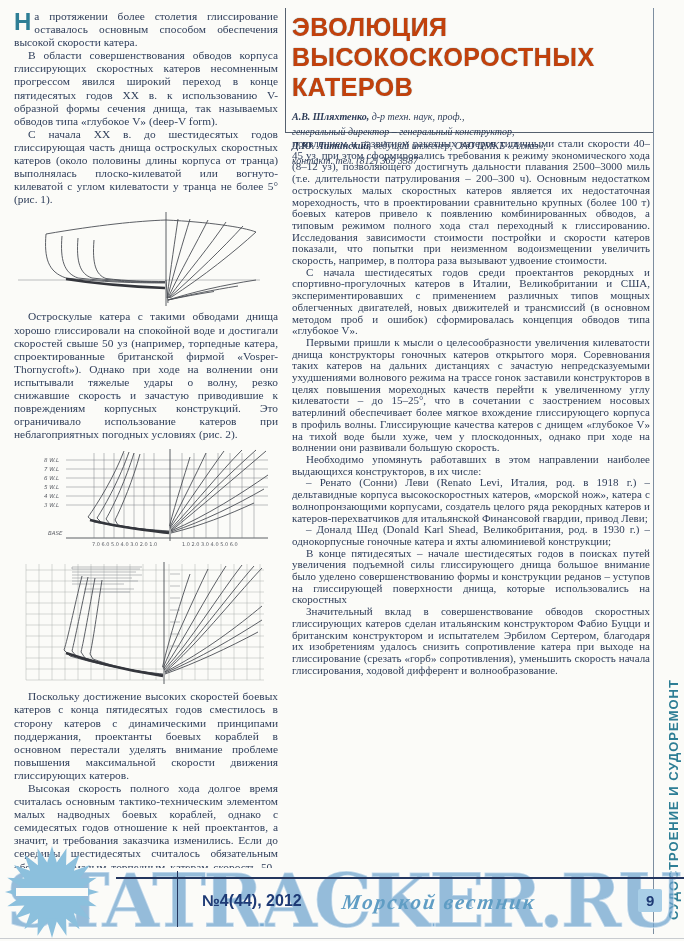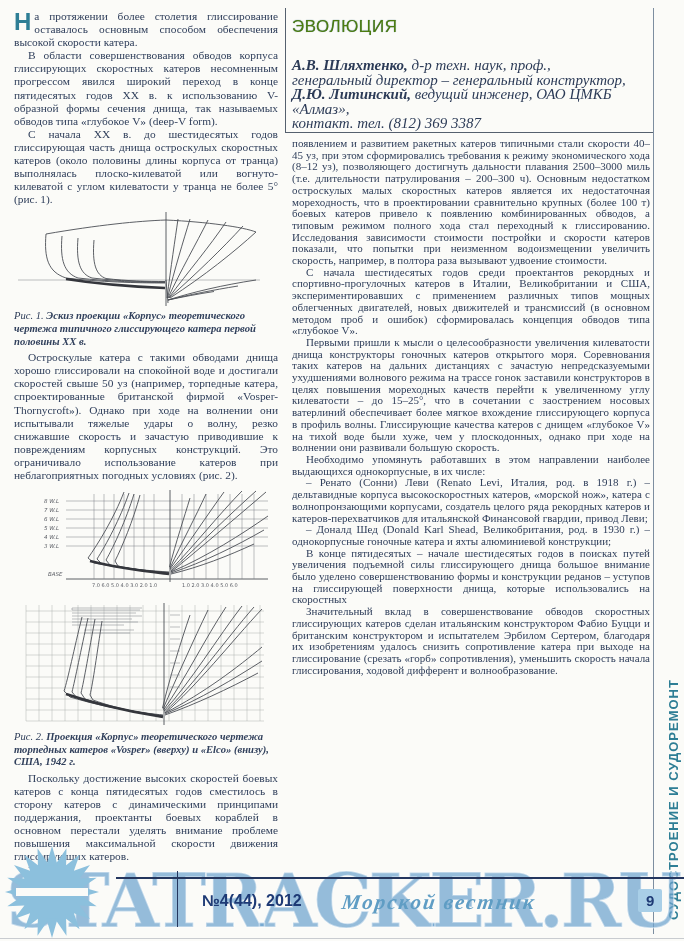--- a/index.html
+++ b/index.html
@@ -3,24 +3,24 @@
 <meta charset="utf-8">
 <style>
   html,body{margin:0;padding:0;background:#e8e8e6;}
   .page{
     position:relative;width:684px;height:941px;margin:0 auto;
     background:#fbfbf8;overflow:hidden;
     font-family:"Liberation Serif",serif;color:#31405c;
   }
   
   .header{position:absolute;left:292px;top:12px;width:362px;z-index:10;}
-  .title{font-family:"Liberation Sans",sans-serif;font-weight:normal;color:#4d7c0f;
-    font-size:17px;line-height:30px;letter-spacing:.5px;
+  .title{font-family:"Liberation Sans",sans-serif;font-weight:bold;color:#c2410c;
+    font-size:25px;line-height:30px;letter-spacing:.5px;
     text-shadow:1px 1px 0 rgba(255,255,255,.6),0 0 1px #1f5c6e;}
-  .authors{margin-top:16px;font-style:italic;font-size:15px;line-height:14.5px;color:#2c3b57;}
+  .authors{margin-top:8px;font-style:italic;font-size:10px;line-height:14.5px;color:#2c3b57;}
   .authors b{font-style:italic;}
   .vrule{position:absolute;left:285px;top:8px;width:1px;height:124px;background:#55606e;z-index:10;}
   .hrule{position:absolute;left:285px;top:132px;width:368px;height:1px;background:#55606e;z-index:10;}
   .right-edge-line{position:absolute;left:653px;top:8px;width:1px;height:926px;background:#7d8ea0;z-index:5;}
   
   .leftcol{position:absolute;left:14px;top:10px;width:264px;height:858px;overflow:hidden;z-index:10;}
   .rightcol{position:absolute;left:292px;top:138px;width:358px;height:734px;overflow:hidden;z-index:10;}
   .leftcol p{margin:0;font-size:11.4px;line-height:13.1px;text-align:justify;text-indent:14px;}
   .rightcol p{margin:0;font-size:11px;line-height:11.7px;text-align:justify;text-indent:14px;}
   p.noindent{text-indent:0;}
@@ -66,20 +66,21 @@
 
 <div class="page">
 
   <div class="vrule"></div>
   <div class="hrule"></div>
   <div class="right-edge-line"></div>
 
   <div class="header">
     <div class="title">
       <div>ЭВОЛЮЦИЯ</div>
+      <div>ВЫСОКОСКОРОСТНЫХ КАТЕРОВ</div>
     </div>
     <div class="authors">
       <div><b>А.В. Шляхтенко,</b><span> д-р техн. наук, проф.,</span></div>
       <div>генеральный директор – генеральный конструктор,</div>
       <div><b>Д.Ю. Литинский,</b><span> ведущий инженер, ОАО ЦМКБ «Алмаз»,</span></div>
       <div>контакт. тел. (812) 369 3387</div>
     </div>
   </div>
 
   <div class="leftcol">
@@ -103,21 +104,20 @@
         <path class="dwg" d="M212,12 C196,36 174,62 154.5,88"></path>
         <path class="dwg" d="M194,10 C182,34 167,60 154,88"></path>
         <path class="dwg" d="M176,9 C169,32 161,58 153.5,88"></path>
         <path class="dwg" d="M164,9 C161,30 157,56 153,88"></path>
         <path class="dwg" d="M154,90 C179,82 209,75 242,70"></path>
         <path class="dwg" d="M154,90 C174,85 199,80 224,76"></path>
         <path class="dwg" d="M154,90 C168,87 184,84 200,81.5"></path>
         <path class="dwg" d="M152,70 L154,93"></path>
       </svg>
     </div>
-    <p class="figcap"><span>Рис. 1.</span><span class="cap-bold"> Эскиз проекции «Корпус» теоретического чертежа типичного глиссирующего катера первой половины XX в.</span></p>
 
     <p>Остроскулые катера с такими обводами днища хорошо глиссировали на спокойной воде и достигали скоростей свыше 50 уз (например, торпедные катера, спроектированные британской фирмой «Vosper-Thornycroft»). Однако при ходе на волнении они испытывали тяжелые удары о волну, резко снижавшие скорость и зачастую приводившие к повреждениям корпусных конструкций. Это ограничивало использование катеров при неблагоприятных погодных условиях (рис. 2).</p>
 
     <div class="figure">
       <svg width="262" height="112" viewBox="0 0 262 112">
         <text class="dwg-txt" x="30" y="17" font-size="5.5" font-style="italic">8 W.L</text>
         <text class="dwg-txt" x="30" y="26" font-size="5.5" font-style="italic">7 W.L</text>
         <text class="dwg-txt" x="30" y="35" font-size="5.5" font-style="italic">6 W.L</text>
         <text class="dwg-txt" x="30" y="44" font-size="5.5" font-style="italic">5 W.L</text>
         <text class="dwg-txt" x="30" y="53" font-size="5.5" font-style="italic">4 W.L</text>
@@ -161,31 +161,30 @@
         <path class="dwg" d="M228,5 C204,36 176,82 150,110"></path>
         <path class="dwg" d="M212,6 C192,36 170,80 149.5,109"></path>
         <path class="dwg" d="M194,9 C180,38 162,78 149,108"></path>
         <path class="dwg" d="M176,14 C167,40 156,76 148.5,107"></path>
         <path class="dwg" d="M151,112 C190,92 224,66 248,46"></path>
         <path class="dwg" d="M151,113 C186,98 220,78 248,60"></path>
         <path class="dwg" d="M151,114 C182,103 214,88 244,72"></path>
         <path class="dwg-thin" d="M156,14 L166,14 M156,26 L166,26 M156,38 L166,38 M156,50 L166,50 M156,62 L166,62 M156,74 L166,74 M156,86 L166,86"></path>
       </svg>
     </div>
-    <p class="figcap"><span>Рис. 2.</span><span class="cap-bold"> Проекция «Корпус» теоретического чертежа торпедных катеров «Vosper» (вверху) и «Elco» (внизу), США, 1942 г.</span></p>
 
     <p>Поскольку достижение высоких скоростей боевых катеров с конца пятидесятых годов сместилось в сторону катеров с динамическими принципами поддержания, проектанты боевых кораблей в основном перестали уделять внимание проблеме повышения максимальной скорости движения глиссирующих катеров.</p>
     <p>Высокая скорость полного хода долгое время считалась основным тактико-техническим элементом малых надводных боевых кораблей, однако с семидесятых годов отношение к ней проектантов, а значит, и требования заказчика изменились. Если до середины шестидесятых считалось обязательным обеспечить малым торпедным катерам скорость 50–55 уз, то с</p>
   </div>
 
   <div class="rightcol">
     <p class="noindent">появлением и развитием ракетных катеров типичными стали скорости 40–45 уз, при этом сформировались требования к режиму экономического хода (8–12 уз), позволяющего достигнуть дальности плавания 2500–3000 миль (т.е. длительности патрулирования – 200–300 ч). Основным недостатком остроскулых малых скоростных катеров является их недостаточная мореходность, что в проектировании сравнительно крупных (более 100 т) боевых катеров привело к появлению комбинированных обводов, а типовым режимом полного хода стал переходный к глиссированию. Исследования зависимости стоимости постройки и скорости катеров показали, что попытки при неизменном водоизмещении увеличить скорость, например, в полтора раза вызывают удвоение стоимости.</p>
     <p>С начала шестидесятых годов среди проектантов рекордных и спортивно-прогулочных катеров в Италии, Великобритании и США, экспериментировавших с применением различных типов мощных облегченных двигателей, новых движителей и трансмиссий (в основном методом проб и ошибок) сформировалась концепция обводов типа «глубокое V».</p>
     <p>Первыми пришли к мысли о целесообразности увеличения килеватости днища конструкторы гоночных катеров открытого моря. Соревнования таких катеров на дальних дистанциях с зачастую непредсказуемыми ухудшениями волнового режима на трассе гонок заставили конструкторов в целях повышения мореходных качеств перейти к увеличенному углу килеватости – до 15–25°, что в сочетании с заострением носовых ватерлиний обеспечивает более мягкое вхождение глиссирующего корпуса в профиль волны. Глиссирующие качества катеров с днищем «глубокое V» на тихой воде были хуже, чем у плоскодонных, однако при ходе на волнении они развивали большую скорость.</p>
-    <p>Необходимо упомянуть работавших в этом направлении наиболее выдающихся однокорпусные, в их числе:</p>
+    <p>Необходимо упомянуть работавших в этом направлении наиболее выдающихся конструкторов, в их числе:</p>
     <p>– Ренато (Сонни) Леви (Renato Levi, Италия, род. в 1918 г.) – дельтавидные корпуса высокоскоростных катеров, «морской нож», катера с волнопронзающими корпусами, создатель целого ряда рекордных катеров и катеров-перехватчиков для итальянской Финансовой гвардии, привод Леви;</p>
     <p>– Доналд Шед (Donald Karl Shead, Великобритания, род. в 1930 г.) – однокорпусные гоночные катера и яхты алюминиевой конструкции;</p>
     <p>В конце пятидесятых – начале шестидесятых годов в поисках путей увеличения подъемной силы глиссирующего днища большое внимание было уделено совершенствованию формы и конструкции реданов – уступов на глиссирующей поверхности днища, которые использовались на скоростных</p>
     <p>Значительный вклад в совершенствование обводов скоростных глиссирующих катеров сделан итальянским конструктором Фабио Буцци и британским конструктором и испытателем Эрбилом Сертером, благодаря их изобретениям удалось снизить сопротивление катера при выходе на глиссирование (срезать «горб» сопротивления), уменьшить скорость начала глиссирования, ходовой дифферент и волнообразование.</p>
   </div>
 
   <div class="side-label">СУДОСТРОЕНИЕ И СУДОРЕМОНТ</div>
 
   <div class="watermark">STATRACKER.RU</div>
   <svg class="sun" width="106" height="95" viewBox="0 0 106 95">

